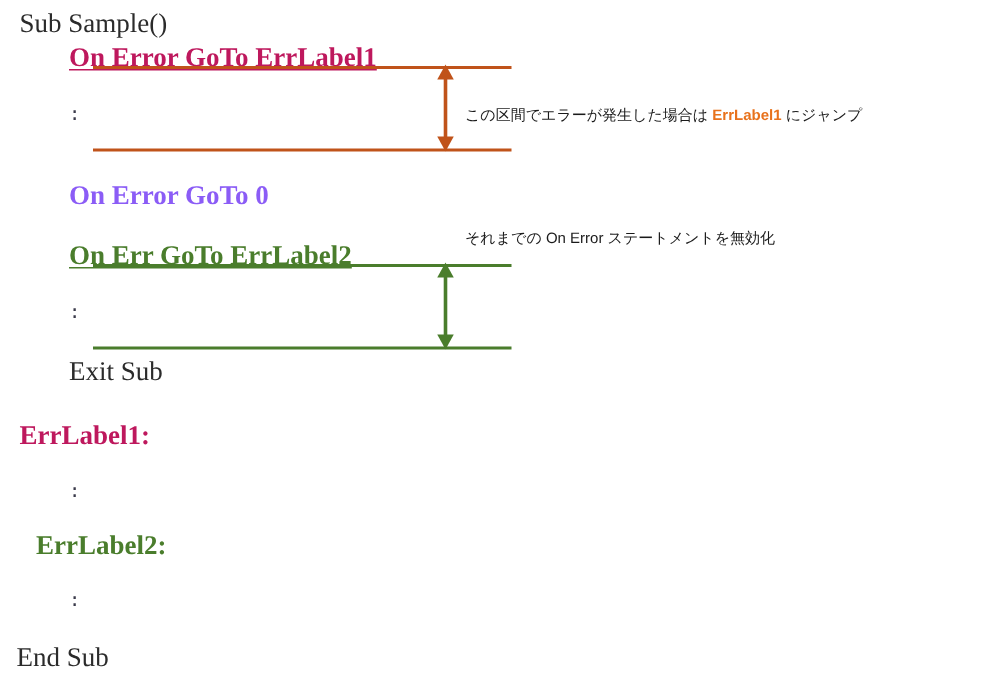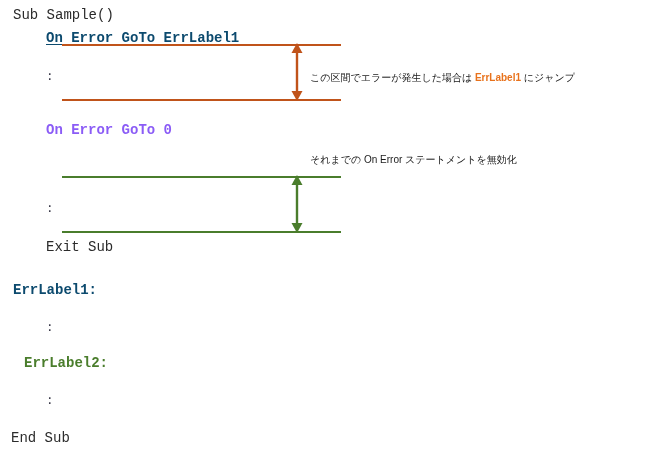--- a/index.html
+++ b/index.html
@@ -12,32 +12,32 @@
   }
   #canvas {
     position: relative;
     width: 671px;
     height: 460px;
     background: #ffffff;
     overflow: hidden;
   }
   .code {
     position: absolute;
-    font-family: Liberation Mono, monospace;
-    font-size: 14px;
+    font-family: Liberation Serif, serif;
+    font-size: 18px;
     line-height: 14px;
     white-space: pre;
     letter-spacing: 0px;
   }
   .code-plain {
     color: #2b2b2b;
     font-weight: normal;
   }
   .code-orange {
-    color: #0c4a6e;
+    color: #be185d;
     font-weight: bold;
   }
   .code-green {
     color: #4a7d2c;
     font-weight: bold;
   }
   .code-purple {
     color: #8b5cf6;
     font-weight: bold;
   }
@@ -105,20 +105,21 @@
   </svg>
 
   <div class="note" style="left:310px; top:70px;">
     <span>この区間でエラーが発生した場合は </span><span class="hl-orange">ErrLabel1</span><span> にジャンプ</span>
   </div>
 
   <div class="code code-purple" style="left:46px; top:123px;">On Error GoTo 0</div>
 
   <div class="note" style="left:310px; top:124px;margin-top:28px;">それまでの On Error ステートメントを無効化</div>
 
+  <div class="code code-green code-underline" style="left:46px; top:163px;">On Err GoTo ErrLabel2</div>
 
   <hr class="rule rule-green" style="left:62px; top:176px; width:279px;">
 
   <div class="colon" style="left:46px; top:200px;">:</div>
 
   <hr class="rule rule-green" style="left:62px; top:231px; width:279px;">
 
   <svg class="arrow-svg" style="left:287px; top:174px;" width="20" height="60" viewBox="0 0 20 60">
     <line x1="10" y1="8" x2="10" y2="52" stroke="#4a7d2c" stroke-width="2.4"></line>
     <polygon points="10,1 4.5,11 15.5,11" fill="#4a7d2c"></polygon>

